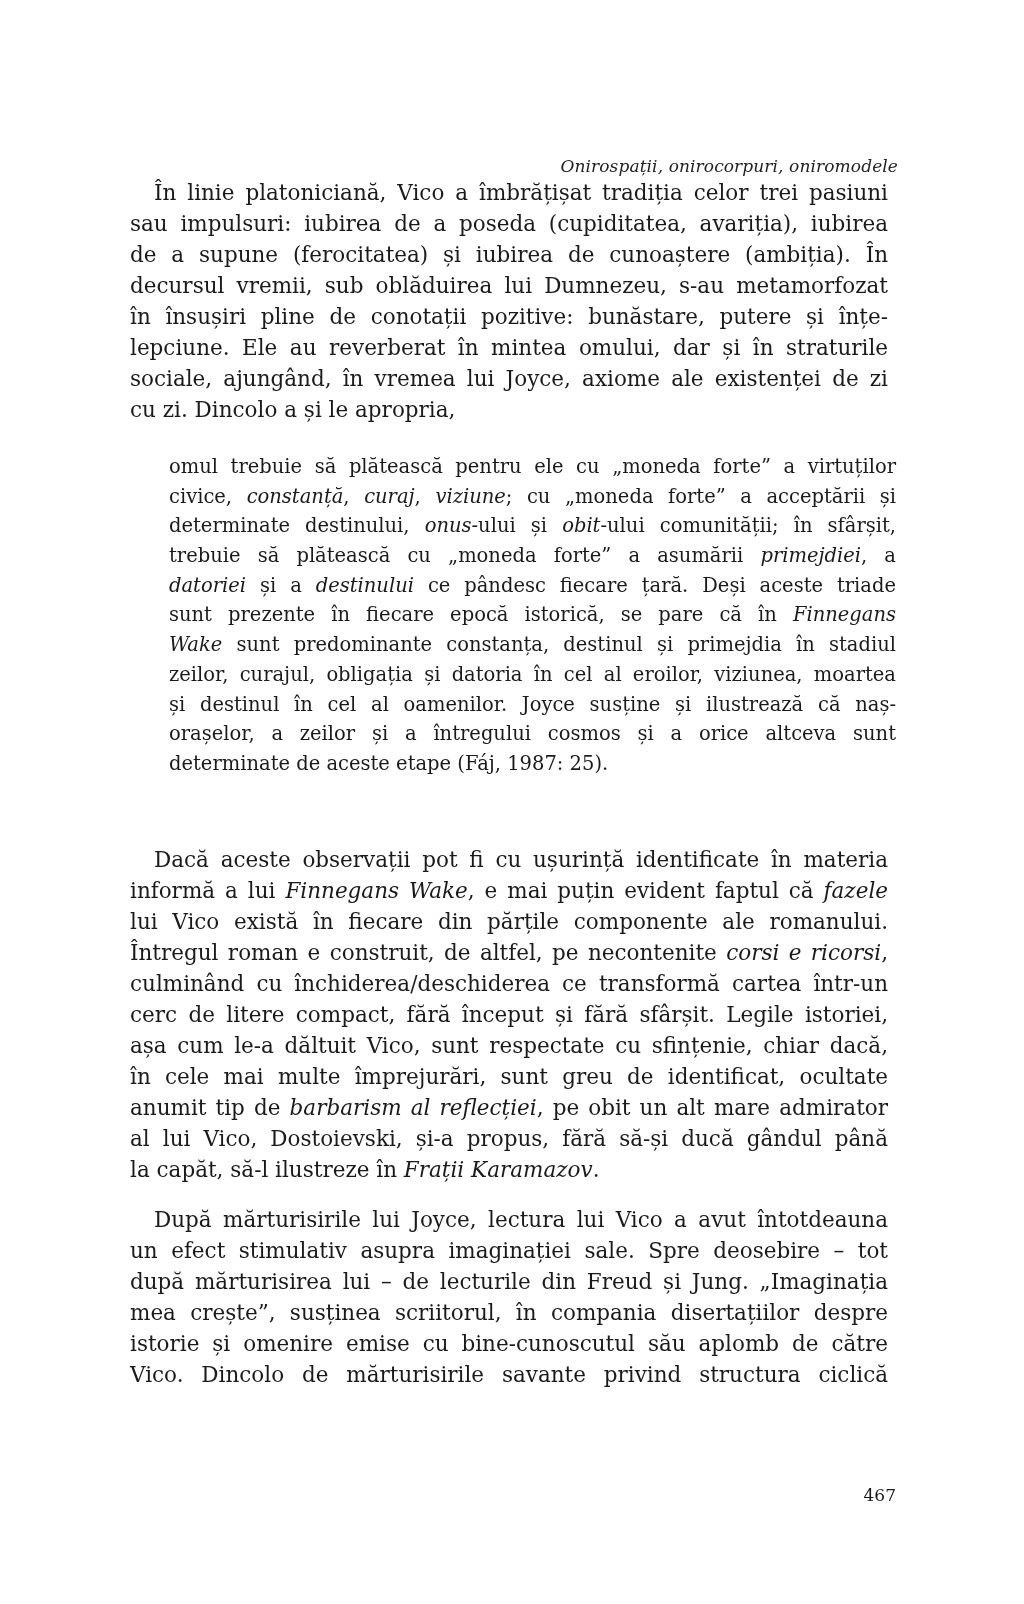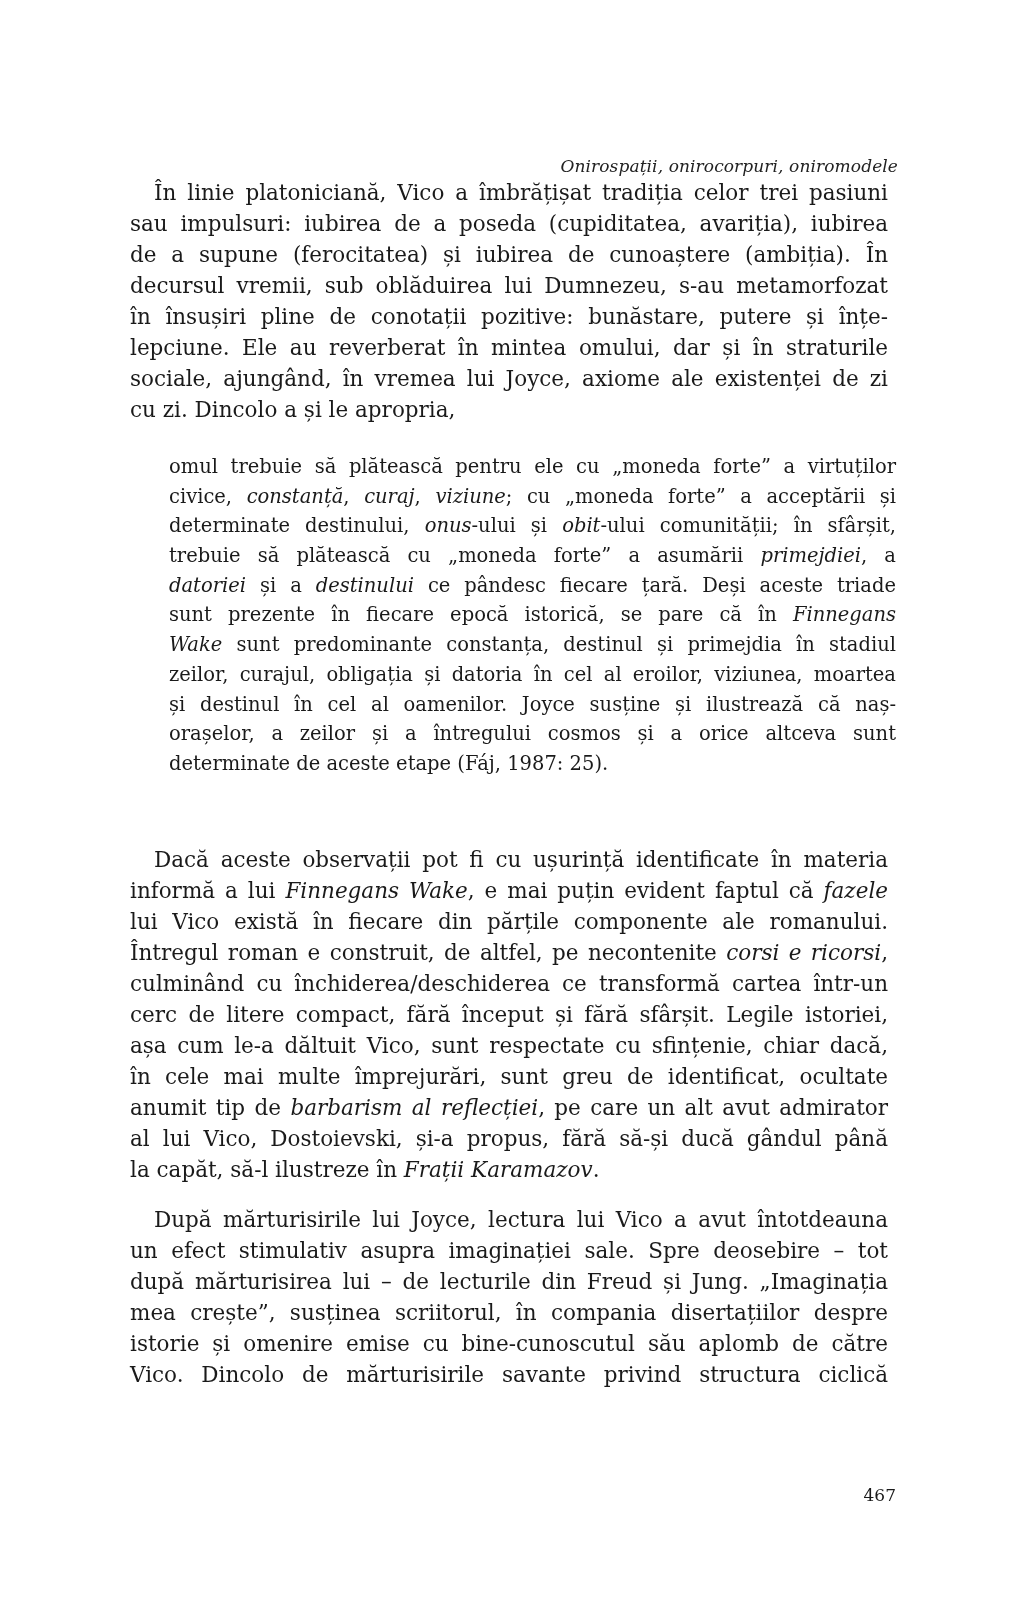--- a/index.html
+++ b/index.html
@@ -47,21 +47,21 @@
 
 <div class="block" style="top:832px;margin-top:12px;">
     <span class="line indent"><span>Dacă aceste observații pot fi cu ușurință identificate în materia</span></span>
     <span class="line"><span>informă a lui </span><em>Finnegans Wake</em><span>, e mai puțin evident faptul că </span><em>fazele</em></span>
     <span class="line"><span>lui Vico există în fiecare din părțile componente ale romanului.</span></span>
     <span class="line"><span>Întregul roman e construit, de altfel, pe necontenite </span><em>corsi e ricorsi</em><span>,</span></span>
     <span class="line"><span>culminând cu închiderea/deschiderea ce transformă cartea într-un</span></span>
     <span class="line"><span>cerc de litere compact, fără început și fără sfârșit. Legile istoriei,</span></span>
     <span class="line"><span>așa cum le-a dăltuit Vico, sunt respectate cu sfințenie, chiar dacă,</span></span>
     <span class="line"><span>în cele mai multe împrejurări, sunt greu de identificat, ocultate</span></span>
-    <span class="line"><span>anumit tip de </span><em>barbarism al reflecției</em><span>, pe care un alt avut admirator</span></span>
+    <span class="line"><span>anumit tip de </span><em>barbarism al reflecției</em><span>, pe obit un alt mare admirator</span></span>
     <span class="line"><span>al lui Vico, Dostoievski, și-a propus, fără să-și ducă gândul până</span></span>
     <span class="line last"><span>la capăt, să-l ilustreze în </span><em>Frații Karamazov</em><span>.</span></span>
   </div>
 
 <div class="block" style="top:1204px;">
     <span class="line indent"><span>După mărturisirile lui Joyce, lectura lui Vico a avut întotdeauna</span></span>
     <span class="line"><span>un efect stimulativ asupra imaginației sale. Spre deosebire – tot</span></span>
     <span class="line"><span>după mărturisirea lui – de lecturile din Freud și Jung. „Imaginația</span></span>
     <span class="line"><span>mea crește”, susținea scriitorul, în compania disertațiilor despre</span></span>
     <span class="line"><span>istorie și omenire emise cu bine-cunoscutul său aplomb de către</span></span>

